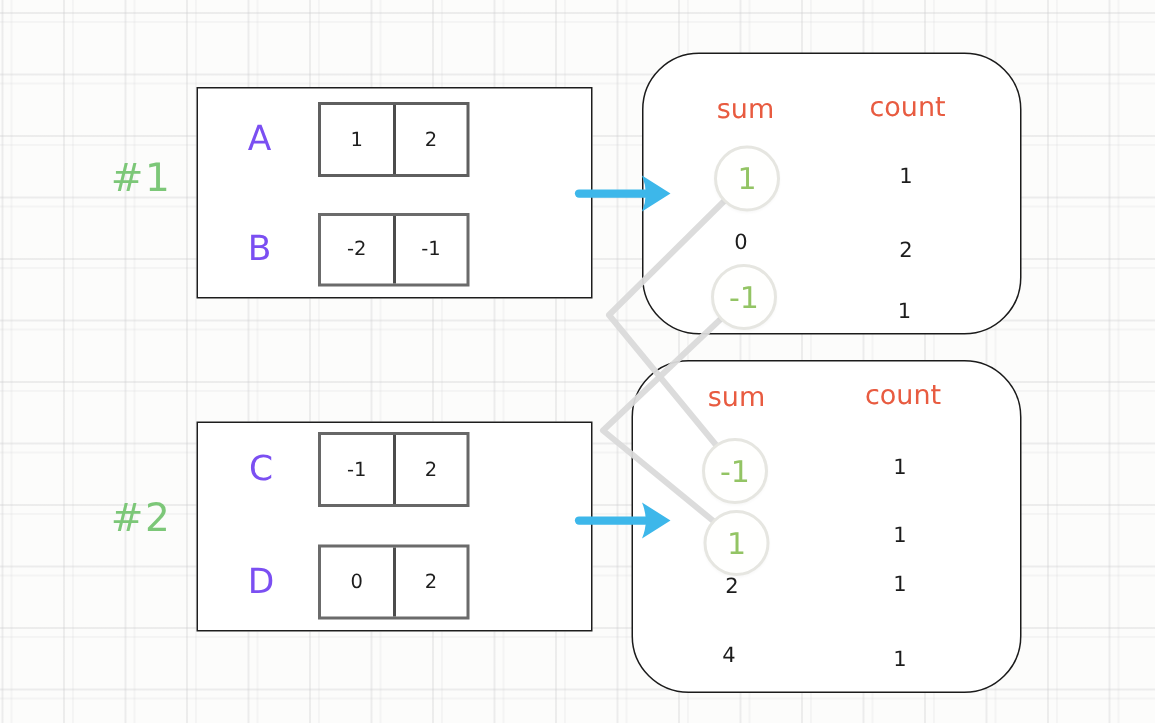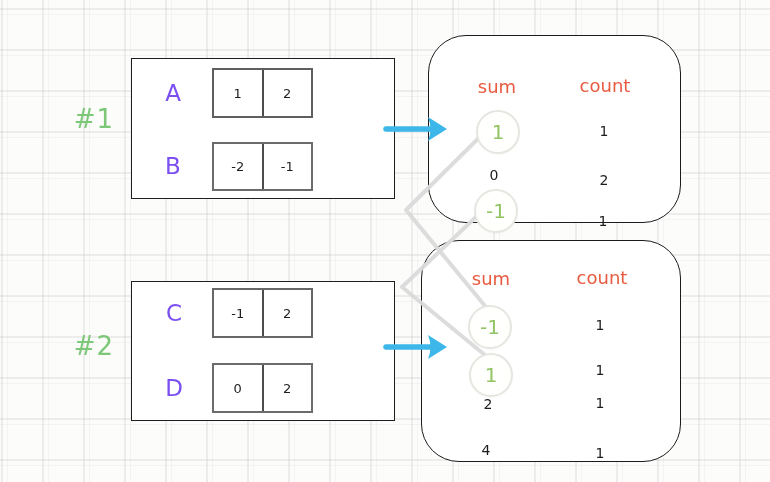--- a/index.html
+++ b/index.html
@@ -74,21 +74,21 @@
     border: 1.6px solid #1b1b1b;
     border-radius: 38px;
   }
   .t1 { left: 428px; top: 35px;  width: 253px; height: 188px; }
   .t2 { left: 421px; top: 240px; width: 260px; height: 222px; }
 
   
   .overlay { position: absolute; left: 0; top: 0; width: 770px; height: 482px; pointer-events: none; }
 
   
-  .tc { position: absolute; transform: translate(-50%, -50%); z-index: 3; white-space: nowrap; margin-top: 13px; }
+  .tc { position: absolute; transform: translate(-50%, -50%); z-index: 3; white-space: nowrap; }
   .hdr    { font-size: 18px; color: #e85b40; }
   .val    { font-size: 14px; color: #1c1c1c; }
   .circle {
     width: 44px; height: 44px;
     border-radius: 50%;
     border: 2px solid #e6e6e1;
     background: #fffffe;
     display: flex; align-items: center; justify-content: center;
     font-size: 20px;
     color: #93c464;

